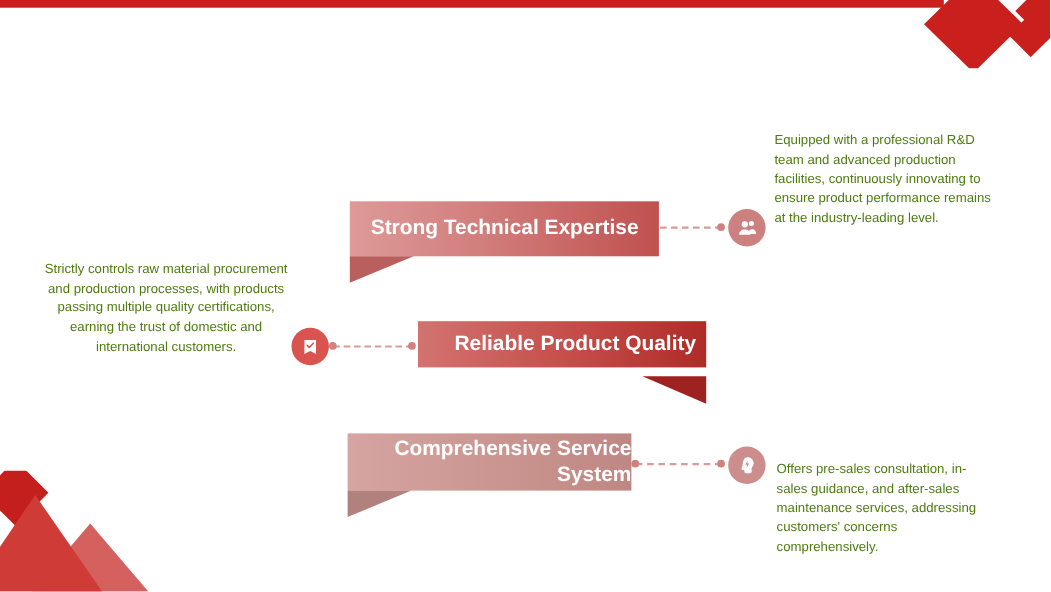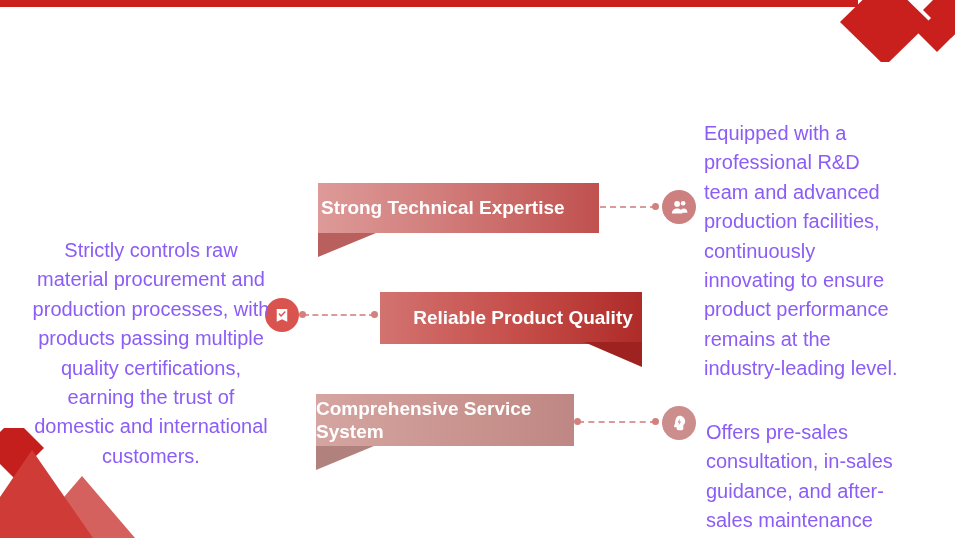--- a/index.html
+++ b/index.html
@@ -78,71 +78,71 @@
     height: 0;
   }
 
   
   .banner1 {
     left: 318px;
     top: 183px;
     width: 281px;
     height: 50px;
     background: linear-gradient(to right, #dd9a98 0%, #d2807e 40%, #c0514f 100%);
-    padding-left: 3px;
+    padding-left: 19px;
   }
   .fold1 {
     left: 318px;
     top: 233px;
     border-top: 24px solid #b9605e;
     border-right: 58px solid transparent;
   }
 
   
   .banner2 {
     left: 380px;
     top: 292px;
     width: 262px;
-    height: 52px;
+    height: 42px;
     background: linear-gradient(to right, #d27370 0%, #c54c48 55%, #ae2b28 100%);
     justify-content: center;
     text-align: center;
     padding-left: 24px;
   }
   .fold2 {
     left: 584px;
     top: 342px;
     border-top: 25px solid #9e2320;
     border-left: 58px solid transparent;
   }
 
   
   .banner3 {
     left: 316px;
     top: 394px;
     width: 258px;
     height: 52px;
     background: linear-gradient(to right, #d5a5a1 0%, #cb9691 50%, #bf8783 100%);
     justify-content: center;
-    text-align: left;
+    text-align: right;
     line-height: 1.22;
   }
   .fold3 {
     left: 316px;
     top: 446px;
     border-top: 24px solid #b0817d;
     border-right: 58px solid transparent;
   }
 
   
   .para {
     position: absolute;
-    font-size: 20px;
+    font-size: 12px;
     line-height: 1.47;
-    color: #8b5cf6;
+    color: #4d7c0f;
   }
   .para1 { left: 704px; top: 119px; width: 205px; text-align: left; }
   .para2 { left: 32px;  top: 236px; width: 238px; text-align: center; }
   .para3 { left: 706px; top: 418px; width: 200px; text-align: left; }
 
   
   .icon-circle {
     position: absolute;
     width: 34px;
     height: 34px;

